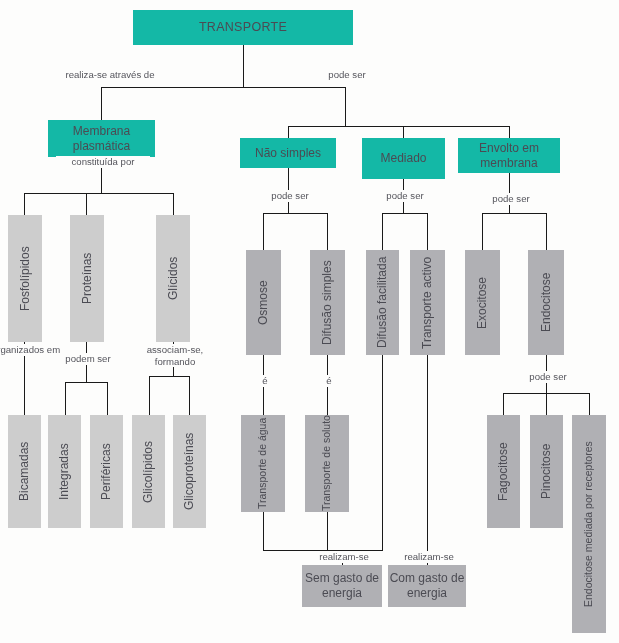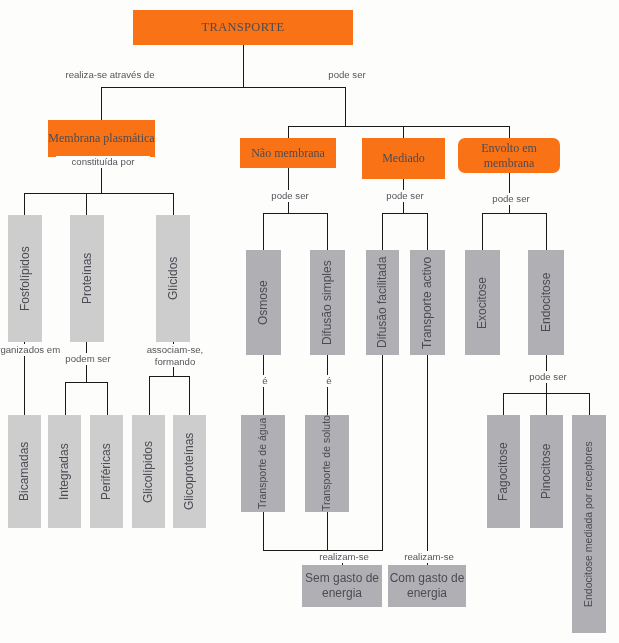--- a/index.html
+++ b/index.html
@@ -19,21 +19,21 @@
     display:flex;
     align-items:center;
     justify-content:center;
     text-align:center;
     font-size:12px;
     line-height:1.25;
     color:#4b4b53;
     background:#e4e4e4;
     z-index:3;
   }
-  .box.light{background:#f97316;font-family:Liberation Serif, serif;}
+  .box.light{background:#14b8a6;}
   .box.dark{background:#b0b0b4;}
   .box.mid{background:#cdcdcd;}
 
   .box.vert{
     writing-mode:vertical-rl;
     transform:rotate(180deg);
     white-space:nowrap;
   }
   .box.vert2{
     writing-mode:vertical-rl;
@@ -135,26 +135,26 @@
   <div class="box mid vert" style="left:173px;top:415px;width:33px;height:113px;">
     <span>Glicoproteínas</span>
   </div>
 
   <div class="ln hl" style="left:288px;top:126px;width:221px;"></div>
   <div class="ln vl" style="left:288px;top:126px;height:12px;"></div>
   <div class="ln vl" style="left:403px;top:126px;height:12px;"></div>
   <div class="ln vl" style="left:509px;top:126px;height:12px;"></div>
 
   <div class="box light" style="left:240px;top:138px;width:96px;height:30px;">
-    <span>Não membrana</span>
+    <span>Não simples</span>
   </div>
   <div class="box light" style="left:362px;top:138px;width:83px;height:41px;">
     <span>Mediado</span>
   </div>
-  <div class="box light" style="left:458px;top:138px;width:102px;height:35px;border-radius:7px;">
+  <div class="box light" style="left:458px;top:138px;width:102px;height:35px;">
     <span>Envolto em membrana</span>
   </div>
 
   <div class="ln vl" style="left:288px;top:168px;height:45px;"></div>
   <div class="ln vl" style="left:403px;top:168px;height:45px;"></div>
   <div class="ln vl" style="left:509px;top:173px;height:40px;"></div>
 
   <div class="lbl" style="left:288px;top:190px;width:70px;margin-left:-35px;">pode ser</div>
   <div class="lbl" style="left:403px;top:190px;width:70px;margin-left:-35px;">pode ser</div>
   <div class="lbl" style="left:509px;top:193px;width:70px;margin-left:-35px;">pode ser</div>

